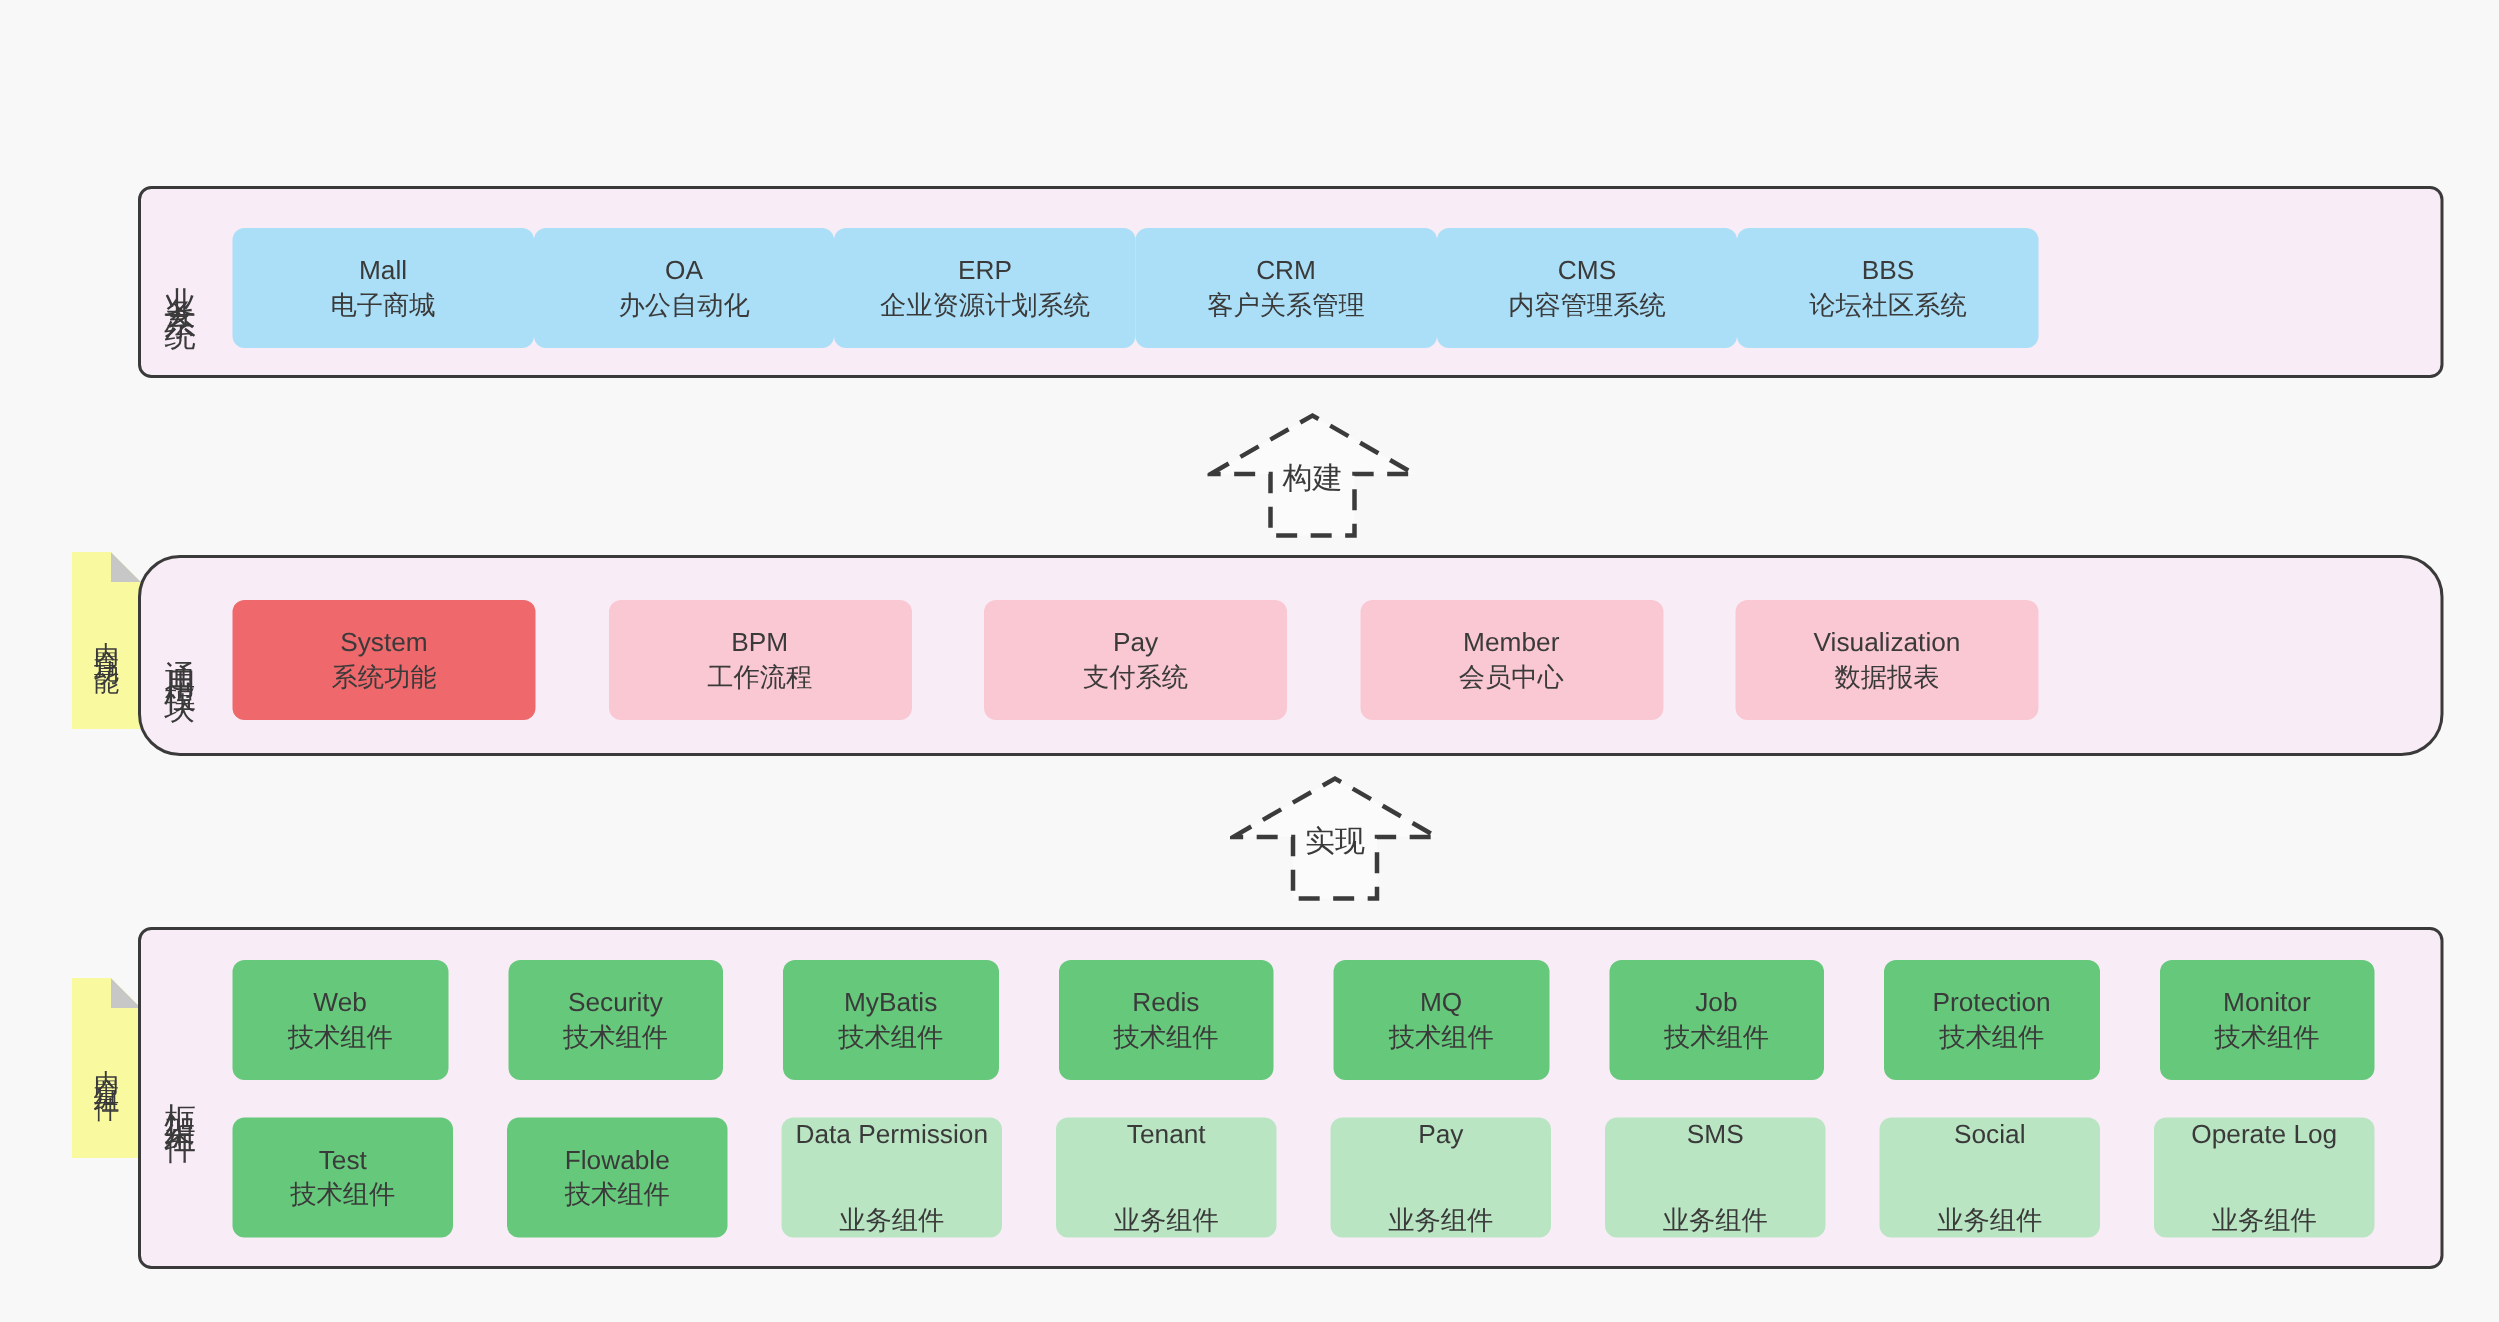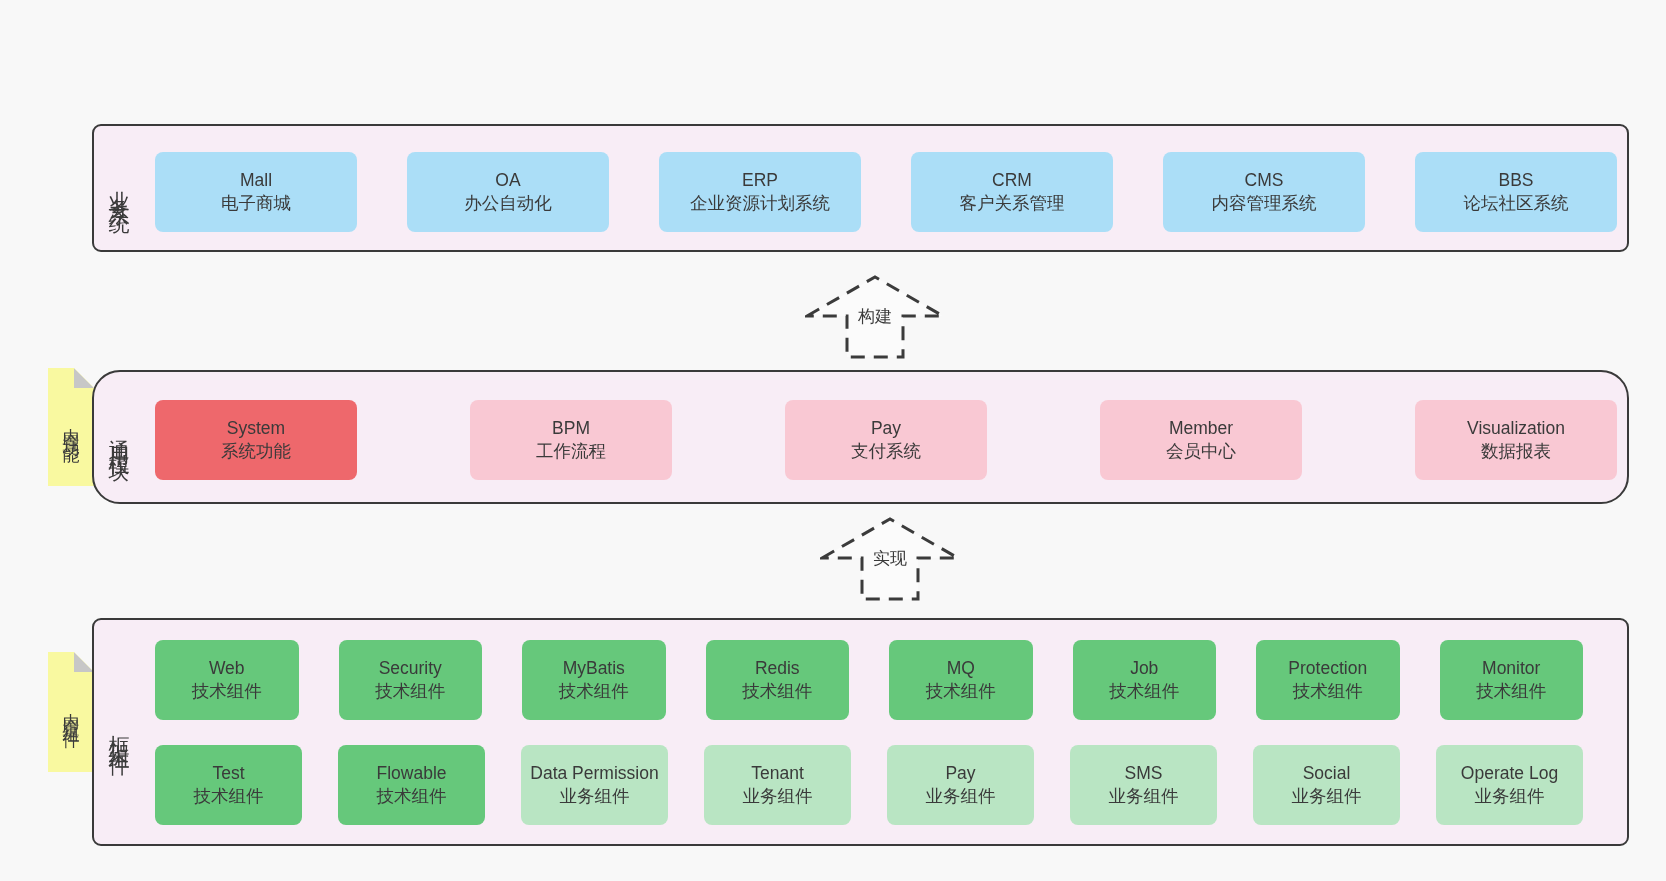--- a/index.html
+++ b/index.html
@@ -37,21 +37,21 @@
     letter-spacing: 7px;
     color: var(--text, #3a3a3a);
     white-space: nowrap;
   }
   .band-row {
     position: absolute;
     left: 61px;
     display: flex;
     justify-content: space-between;
   }
-  .row-wide  { width: 1462px; }
+  .row-wide  { width: 1204px; }
   .row-grid  { width: 1428px; }
   
   .box {
     height: 80px;
     border-radius: 8px;
     display: flex;
     flex-direction: column;
     align-items: center;
     justify-content: center;
     text-align: center;
@@ -60,21 +60,21 @@
     color: var(--text, #3a3a3a);
     padding: 0 6px;
     box-sizing: border-box;
   }
   .w-lg { width: 202px; padding: 0; }
   .w-sm { width: 147px; }
   .blue  { background: var(--box-blue, #abdef7); }
   .red   { background: var(--box-red, #ee686c); }
   .pink  { background: var(--box-pink, #f9c8d3); }
   .green { background: var(--box-green, #66c87b); }
-  .lgreen{ background: var(--box-light-green, #b9e5c3); }
+  .lgreen{ background: var(--box-light-green, #b9e5c3); justify-content: space-between; }
   
   .sticky {
     position: absolute;
     left: 48px;
     width: 46px;
     background: var(--note-yellow, #f9f9a0);
     z-index: 0;
     display: flex;
     align-items: center;
     justify-content: center;
@@ -109,21 +109,21 @@
     stroke: var(--arrow-stroke, #3b3b3b);
     stroke-width: 3;
     stroke-dasharray: 14 9;
   }
   .arrow-label {
     position: absolute;
     left: 50%;
     top: 30px;
     transform: translateX(-50%);
     background: var(--arrow-fill, #fbfbfb);
-    font-size: 17px;
+    font-size: 20px;
     padding: 1px 3px;
     white-space: nowrap;
     color: var(--text, #3a3a3a);
   }
 </style>
 </head>
 <body>
 
 <div class="canvas">
 

